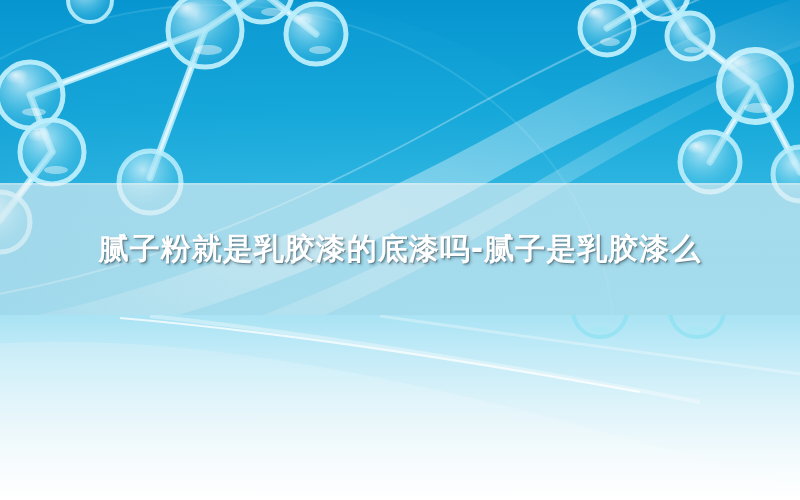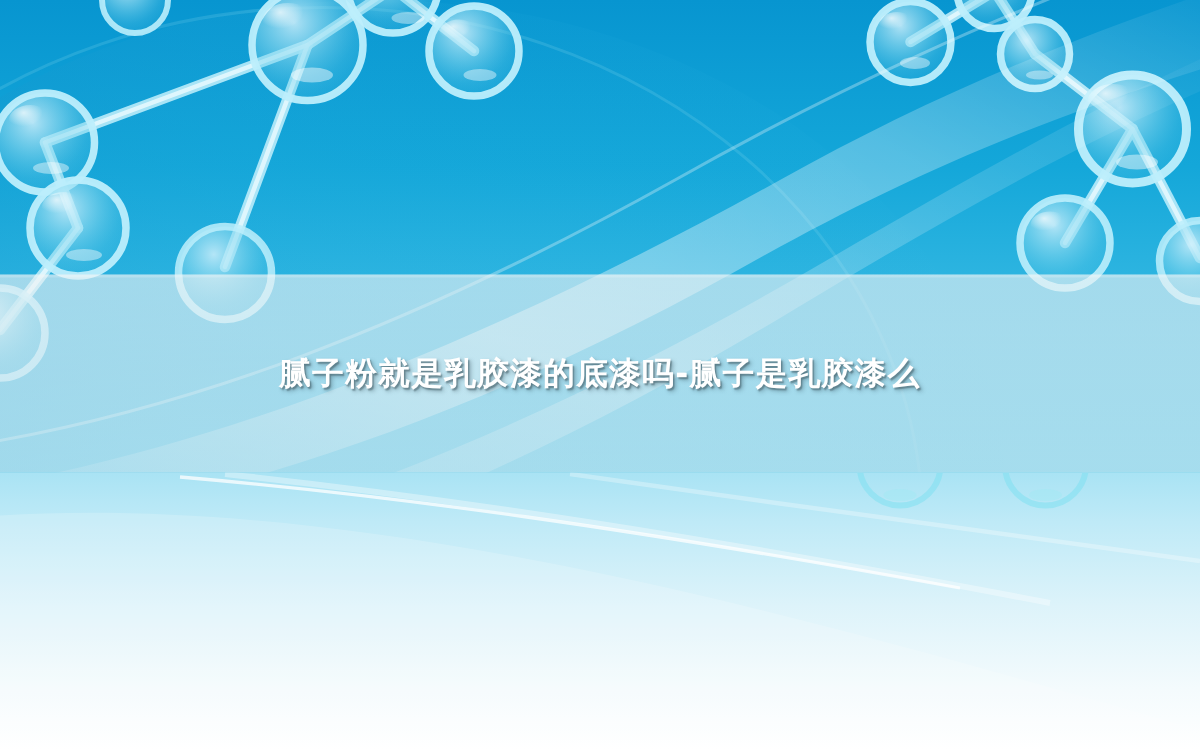--- a/index.html
+++ b/index.html
@@ -50,21 +50,21 @@
     left: 0;
     top: 183px;
     width: 800px;
     height: 132px;
     display: flex;
     align-items: center;
     justify-content: center;
   }
   #page-title {
     font-family: "DejaVu Sans", "Liberation Sans", sans-serif;
-    font-size: 21px;
+    font-size: 30px;
     font-weight: bold;
     color: #ffffff;
     letter-spacing: 1px;
     white-space: nowrap;
     text-shadow:
        1px 1px 1px rgba(60,85,95,0.55),
        2px 2px 3px rgba(50,75,85,0.35);
     line-height: 1;
   }
 </style>

